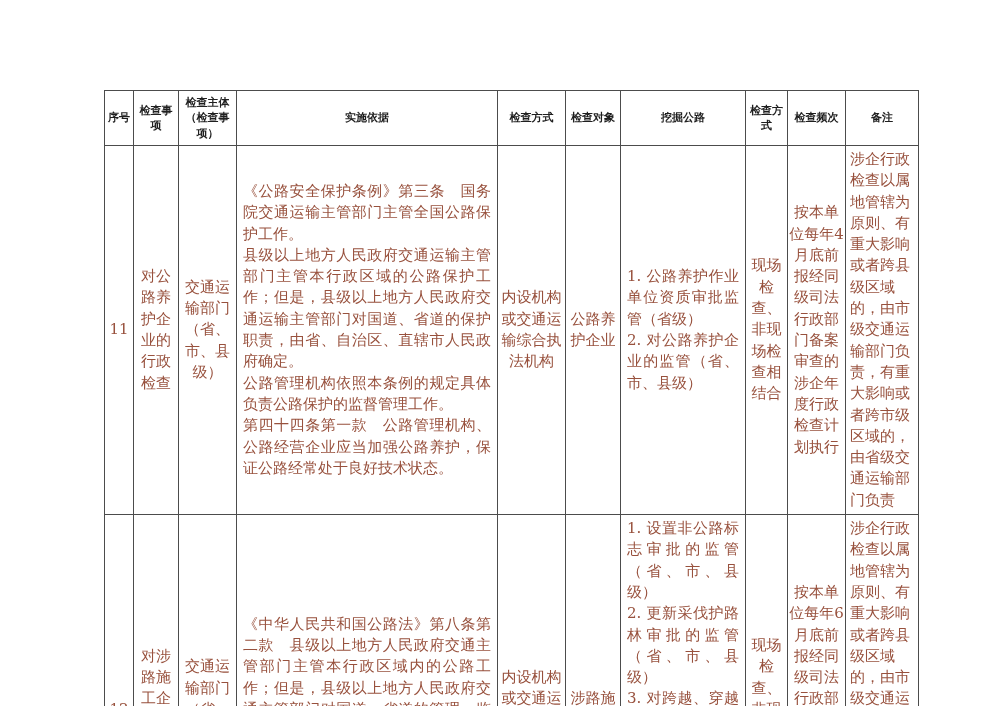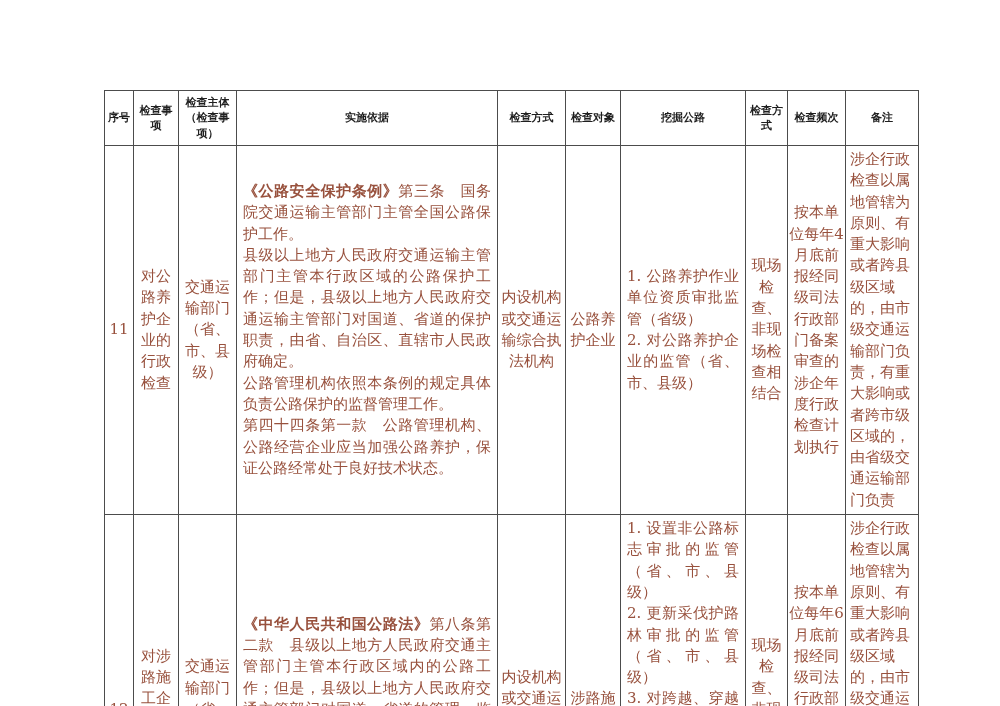--- a/index.html
+++ b/index.html
@@ -61,21 +61,21 @@
     text-align: left;
     vertical-align: middle;
     padding: 3px 6px;
   }
   td.remark {
     text-align: left;
     vertical-align: top;
     padding: 3px 4px;
   }
   td.blk p { text-align: justify; }
-  td.blk p b { font-weight: bold; }
+  td.blk p b { font-weight: normal; }
 </style>
 </head>
 <body>
 
 <div class="page">
   <table class="doc-table">
     <colgroup>
       <col style="width:29px">
       <col style="width:45px">
       <col style="width:58px">

